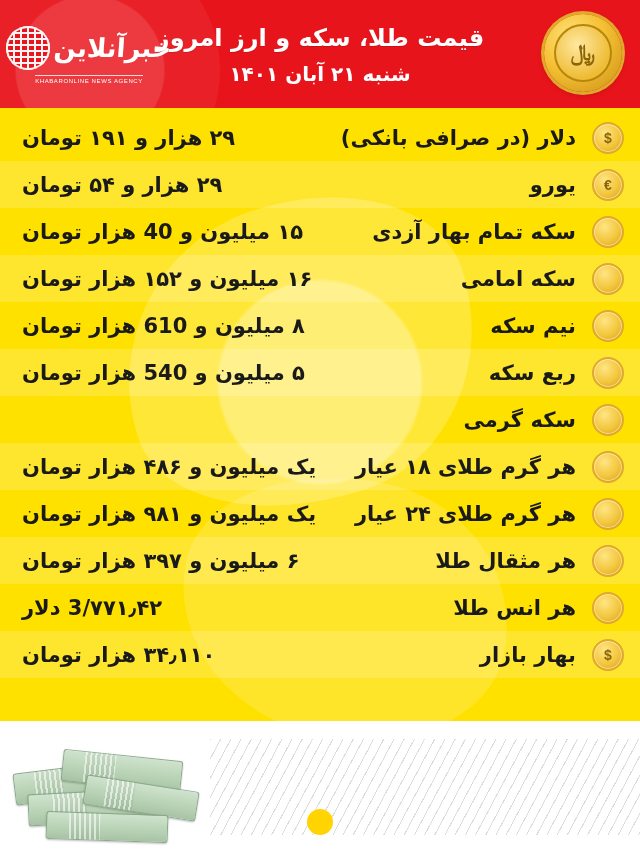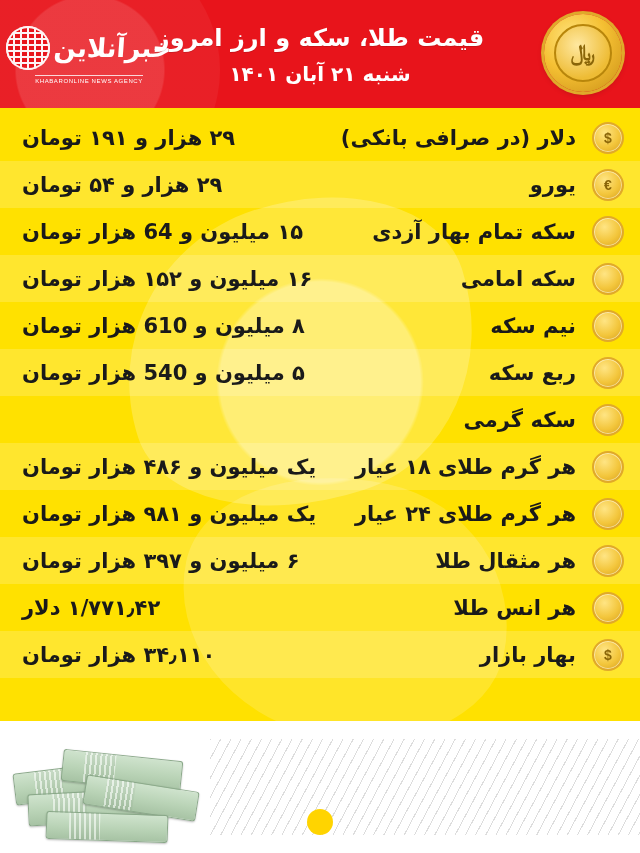--- a/index.html
+++ b/index.html
@@ -338,21 +338,21 @@
 
       <div class="row alt">
         <span class="row-icon">€</span>
         <span class="row-label">یورو</span>
         <span class="row-value">۲۹ هزار و ۵۴ تومان</span>
       </div>
 
       <div class="row">
         <span class="row-icon"></span>
         <span class="row-label">سکه تمام بهار آزدی</span>
-        <span class="row-value">۱۵ میلیون و 64 هزار تومان</span>
+        <span class="row-value">۱۵ میلیون و 40 هزار تومان</span>
       </div>
 
       <div class="row alt">
         <span class="row-icon"></span>
         <span class="row-label">سکه امامی</span>
         <span class="row-value">۱۶ میلیون و ۱۵۲ هزار تومان</span>
       </div>
 
       <div class="row">
         <span class="row-icon"></span>
@@ -385,21 +385,21 @@
 
       <div class="row alt">
         <span class="row-icon"></span>
         <span class="row-label">هر مثقال طلا</span>
         <span class="row-value">۶ میلیون و ۳۹۷ هزار تومان</span>
       </div>
 
       <div class="row">
         <span class="row-icon"></span>
         <span class="row-label">هر انس طلا</span>
-        <span class="row-value">۱/۷۷۱٫۴۲ دلار</span>
+        <span class="row-value">3/۷۷۱٫۴۲ دلار</span>
       </div>
 
       <div class="row alt">
         <span class="row-icon">$</span>
         <span class="row-label">بهار بازار</span>
         <span class="row-value">۳۴٫۱۱۰ هزار تومان</span>
       </div>
 
     </div>
   </div>

